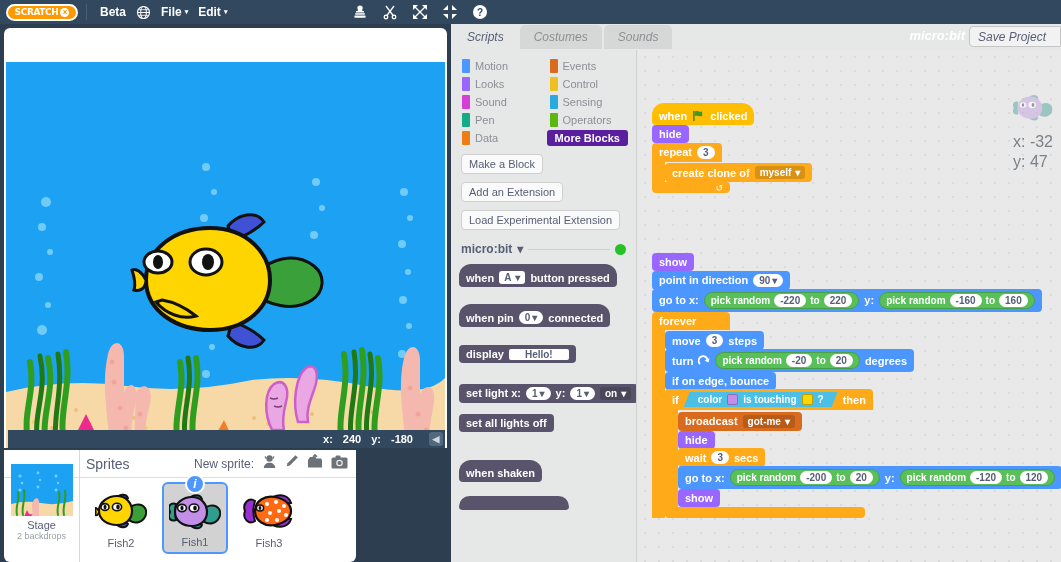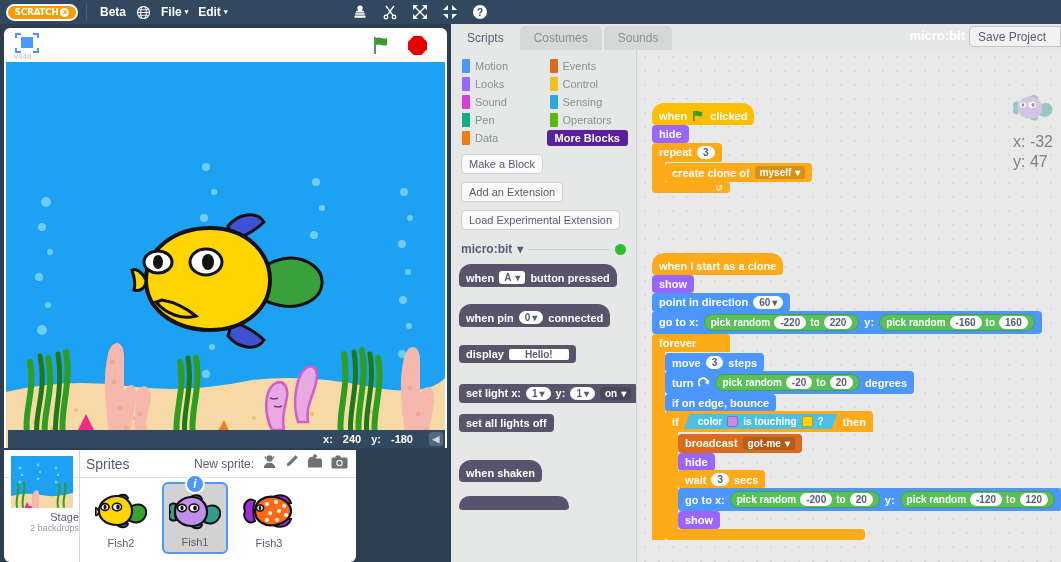--- a/index.html
+++ b/index.html
@@ -77,21 +77,21 @@
   }
   #sprite-hdr {
     height:28px; border-bottom:1px solid #e0e0e0; position:relative;
     display:flex; align-items:center;
   }
   #sprites-label { margin-left:82px; font-size:14px; color:#575e75; }
   #newsprite { position:absolute; right:8px; top:4px; display:flex; align-items:center; gap:8px; }
   #newsprite .lbl { font-size:12px; color:#575e75; }
   .stage-sel {
     position:absolute; left:0; top:0; width:76px; height:112px;
-    border-right:1px solid #d8d8d8; text-align:right; padding-top:6px;
+    border-right:1px solid #d8d8d8; text-align:center; padding-top:14px;
   }
   .stage-thumb {
     width:62px; height:52px; margin:0 auto; background:#1da1f2; overflow:hidden; position:relative;
   }
   .stage-sel .nm { font-size:11px; color:#575e75; margin-top:3px; }
   .stage-sel .sub { font-size:9px; color:#9aa0a6; }
   #sprite-list {
     position:absolute; left:84px; top:32px; display:flex; gap:8px;
   }
   .sprite-card {
@@ -108,21 +108,21 @@
     color:#fff; font-size:12px; font-weight:bold; font-style:italic;
     display:flex; align-items:center; justify-content:center;
     border:2px solid #fff;
   }
 
   
   #editor {
     position:absolute; left:451px; top:24px; width:610px; height:538px;
     background:#e6e8e8;
   }
-  #tabbar { height:26px; position:relative; display:flex; align-items:flex-end; gap:2px; padding-left:2px; }
+  #tabbar { height:26px; position:relative; display:flex; align-items:center; gap:2px; padding-left:2px;font-style:italic; }
   .tab {
     height:24px; padding:0 14px; background:#d6d8d8; color:#8d8f91;
     border-radius:5px 5px 0 0; font-size:12px;
     display:flex; align-items:center;
   }
   .tab.active { background:#e6e8e8; color:#575e75; }
   #proj-title {
     position:absolute; right:96px; top:4px; color:#fff; font-size:13px; font-weight:bold;
   }
   #save-btn {
@@ -285,41 +285,20 @@
     <span>
       <svg width="16" height="16" viewBox="0 0 16 16">
           <circle cx="8" cy="8" r="7" fill="#fff"></circle>
           <text x="8" y="11.6" font-size="10" font-family="Liberation Sans, sans-serif" font-weight="bold" fill="#31485e" text-anchor="middle">?</text>
         </svg>
     </span>
   </div>
 </div>
 
 <div id="stagepane">
-  <div id="stagehdr">
-    <div id="fullscreen-btn">
-      <svg width="26" height="22" viewBox="0 0 26 22">
-        <g stroke="#4d97ff" stroke-width="2" fill="none">
-          <path d="M2 6V2h5"></path>
-            <path d="M19 2h5v4"></path>
-            <path d="M24 16v4h-5"></path>
-            <path d="M7 20H2v-4"></path>
-        </g>
-        <rect x="7" y="5" width="12" height="11" fill="#4d97ff"></rect>
-      </svg>
-    </div>
-    <div class="vlabel">v448</div>
-    <div id="flag-btn">
-      <svg width="20" height="19" viewBox="0 0 20 19">
-          <path d="M3 1v17" stroke="#2d7a2d" stroke-width="1.6"></path>
-          <path d="M4 2c4-2 7 2 11 0v7c-4 2-7-2-11 0z" fill="#3a9a2f"></path>
-        </svg>
-    </div>
-    <div id="stop-btn"></div>
-  </div>
 
   <div id="stage">
     <svg width="439" height="386" viewBox="0 0 439 386">
       <rect width="439" height="386" fill="#1da1f2"></rect>
 
       <g fill="#7fd4f7" opacity=".85">
         <circle cx="40" cy="140" r="5"></circle>
           <circle cx="36" cy="165" r="4"></circle>
           <circle cx="44" cy="190" r="3"></circle>
         <circle cx="33" cy="215" r="4"></circle>
@@ -769,27 +748,26 @@
               <span>myself</span>
               <span>▾</span>
             </span>
           </div>
         </div>
         <div class="cfoot">↺</div>
       </div>
     </div>
 
     <div class="stack" style="left:14px; top:203px;">
-      <div class="blk hat control">when I start as a clone</div>
       <div class="row"><div class="blk looks">show</div></div>
       <div class="row">
         <div class="blk motion">
           <span>point in direction</span>
           <span class="oval">
-            <span>60</span>
+            <span>90</span>
             <span>▾</span>
           </span>
         </div>
       </div>
       <div class="row">
         <div class="blk motion">
           <span>go to x:</span>
           <span class="reporter">
             <span>pick random</span>
             <span class="oval">-220</span>

